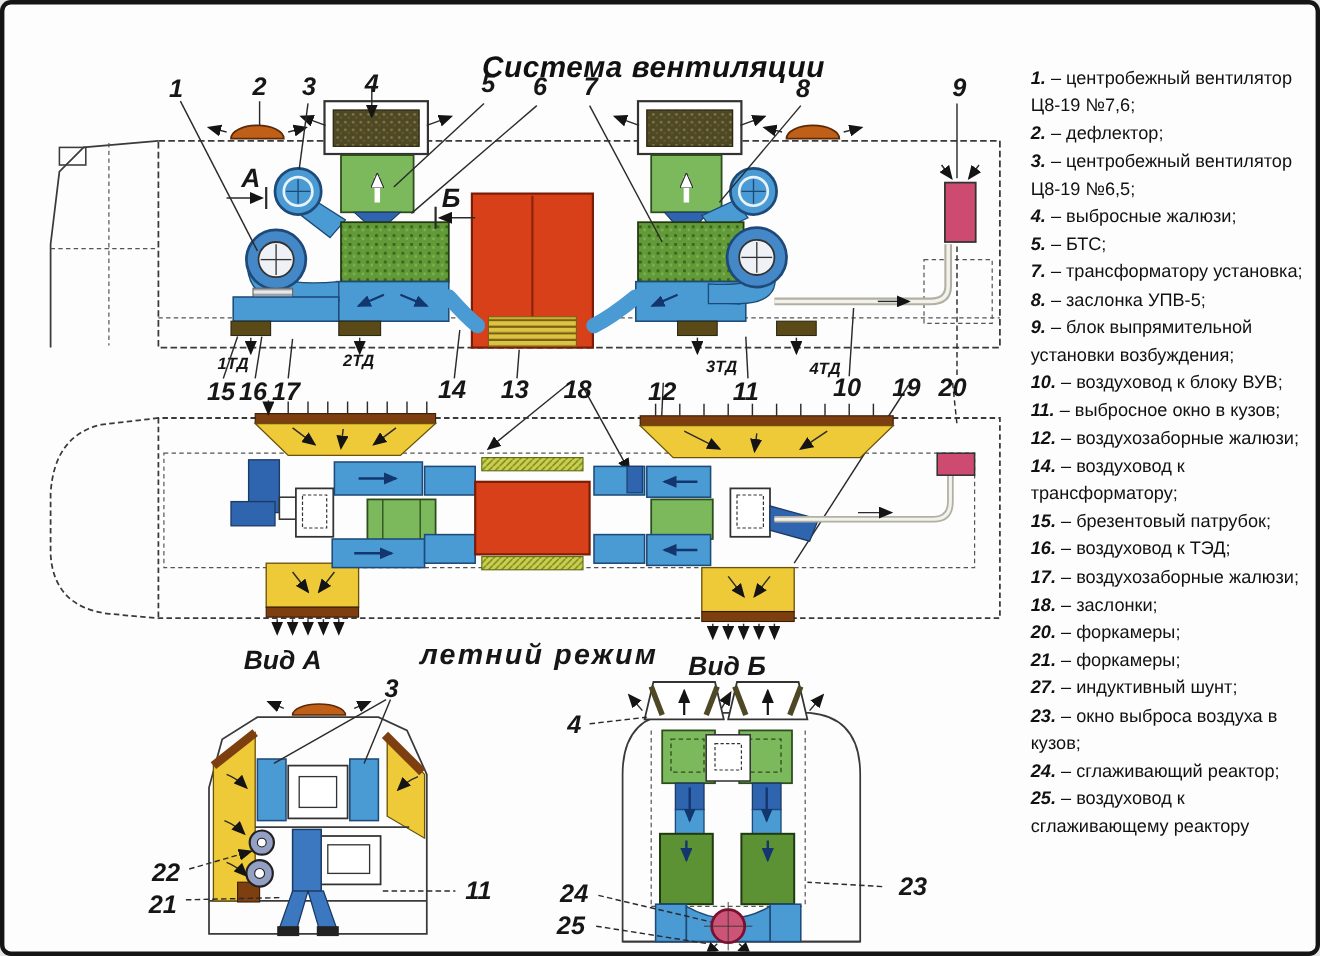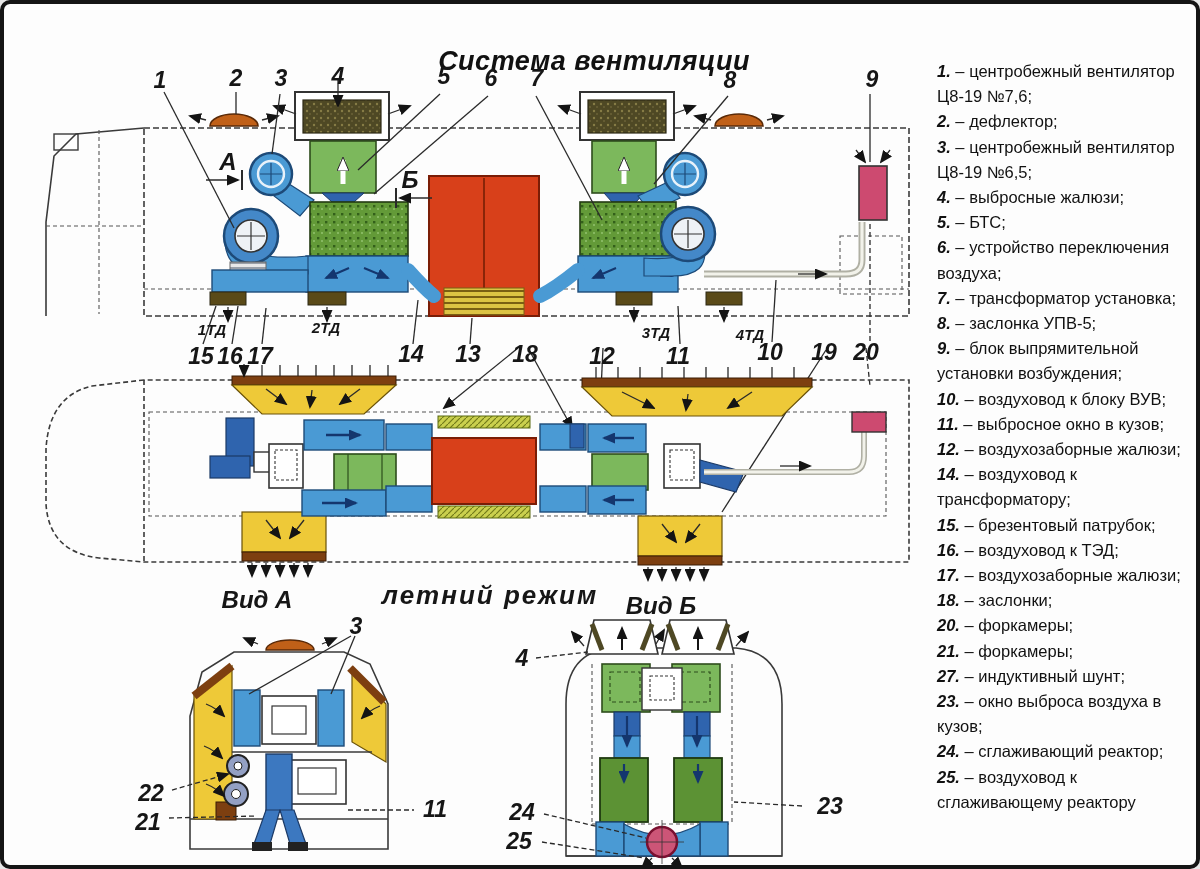--- a/index.html
+++ b/index.html
@@ -36,23 +36,22 @@
       <div class="li"><span class="num">1.</span> – <span>центробежный вентилятор Ц8-19 №7,6;</span></div>
 
       <div class="li"><span class="num">2.</span> – <span>дефлектор;</span></div>
 
       <div class="li"><span class="num">3.</span> – <span>центробежный вентилятор Ц8-19 №6,5;</span></div>
 
       <div class="li"><span class="num">4.</span> – <span>выбросные жалюзи;</span></div>
 
       <div class="li"><span class="num">5.</span> – <span>БТС;</span></div>
 
-      <div class="li"><span class="num">6.</span> – <span>устройство переключения воздуха;</span></div>
-
-      <div class="li"><span class="num">7.</span> – <span>трансформатор установка;</span></div>
+
+      <div class="li"><span class="num">7.</span> – <span>трансформатору установка;</span></div>
 
       <div class="li"><span class="num">8.</span> – <span>заслонка УПВ-5;</span></div>
 
       <div class="li"><span class="num">9.</span> – <span>блок выпрямительной установки возбуждения;</span></div>
 
       <div class="li"><span class="num">10.</span> – <span>воздуховод к блоку ВУВ;</span></div>
 
       <div class="li"><span class="num">11.</span> – <span>выбросное окно в кузов;</span></div>
 
       <div class="li"><span class="num">12.</span> – <span>воздухозаборные жалюзи;</span></div>

